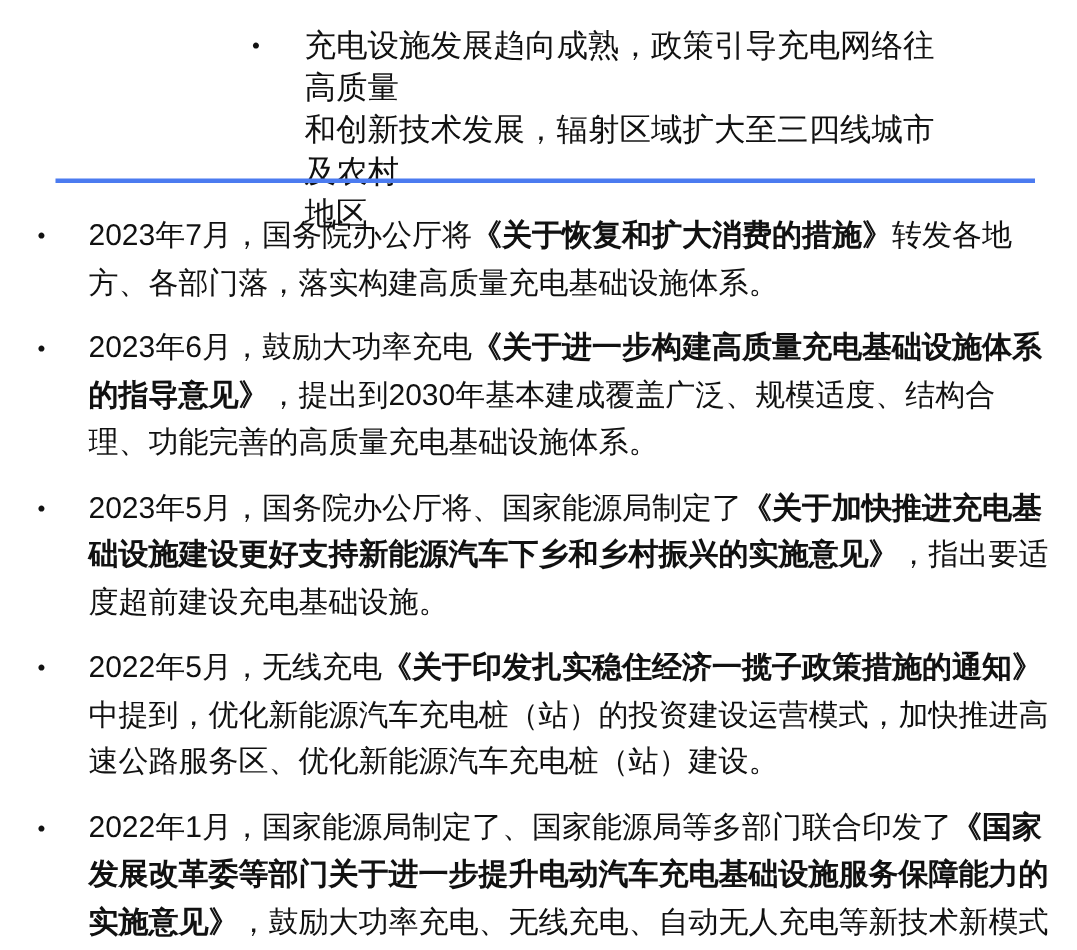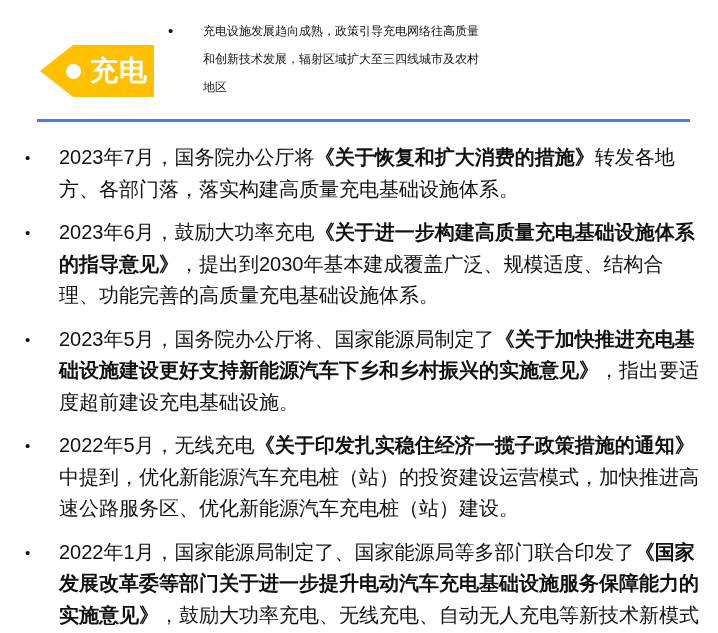--- a/index.html
+++ b/index.html
@@ -40,21 +40,21 @@
   .header-bullet{
     position:absolute;left:168px;top:17px;width:460px;
     display:flex;
   }
   .hb-marker{
     flex:none;width:35px;
     font-size:15px;line-height:28px;
     color:var(--body-text);
   }
   .hb-text{
-    font-size:12px;line-height:28px;
+    font-size:21px;line-height:28px;
     color:var(--body-text);
   }
   .hb-text span{display:block;}
   
   .divider{
     position:absolute;left:37px;top:119px;
     width:653px;height:3px;
     background:var(--divider-blue);
   }
   
@@ -73,24 +73,20 @@
     font-size:15px;line-height:31.5px;
   }
   .pi-text{width:655px;margin-left:14px;}
   .pi-title{font-weight:700;}
 </style>
 </head>
 <body>
 
 <div class="page">
 
-  <div class="tag">
-    <span class="tag-dot"></span>
-    <span class="tag-label">充电</span>
-  </div>
 
   <div class="header-bullet">
     <span class="hb-marker">•</span>
     <div class="hb-text">
       <span>充电设施发展趋向成熟，政策引导充电网络往高质量</span>
       <span>和创新技术发展，辐射区域扩大至三四线城市及农村</span>
       <span>地区</span>
     </div>
   </div>
 

